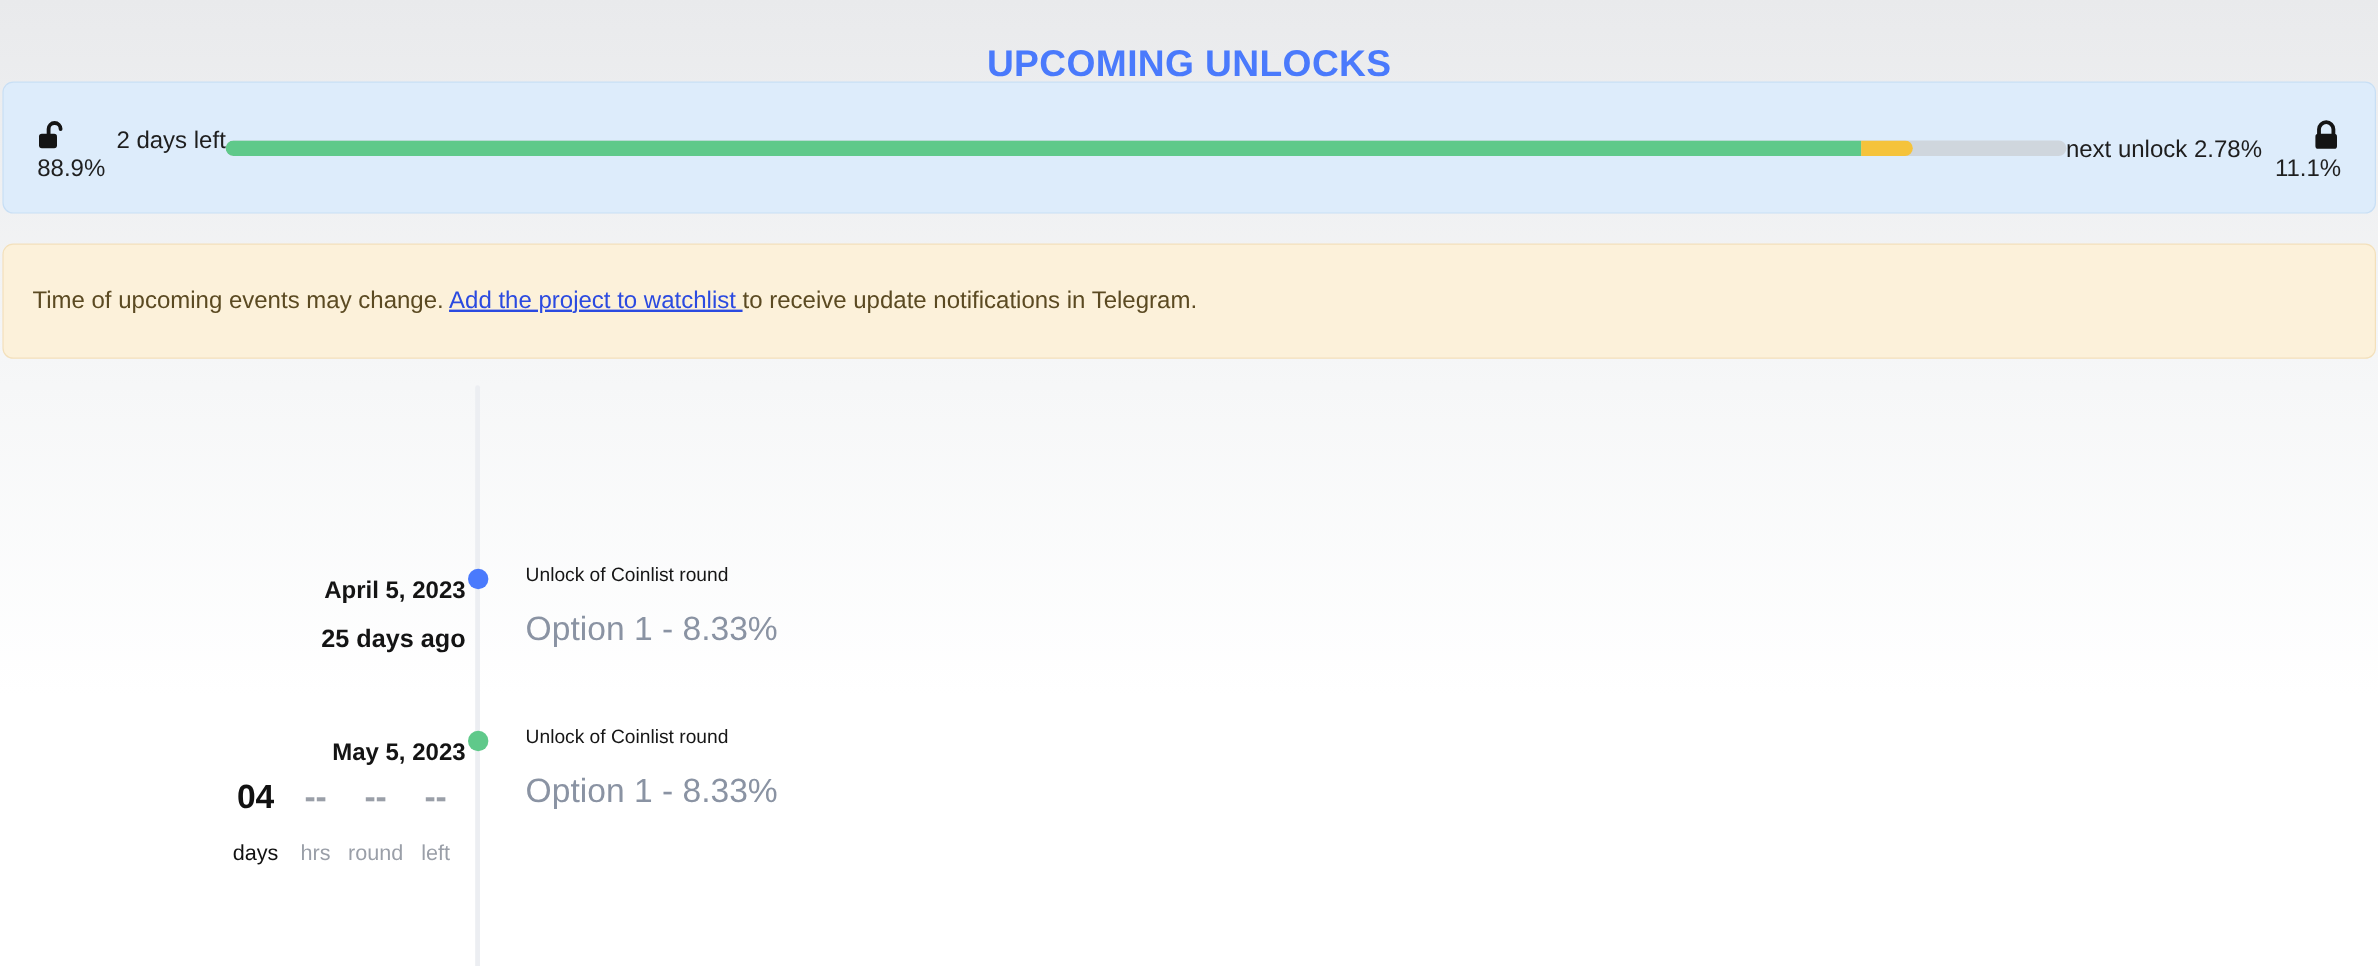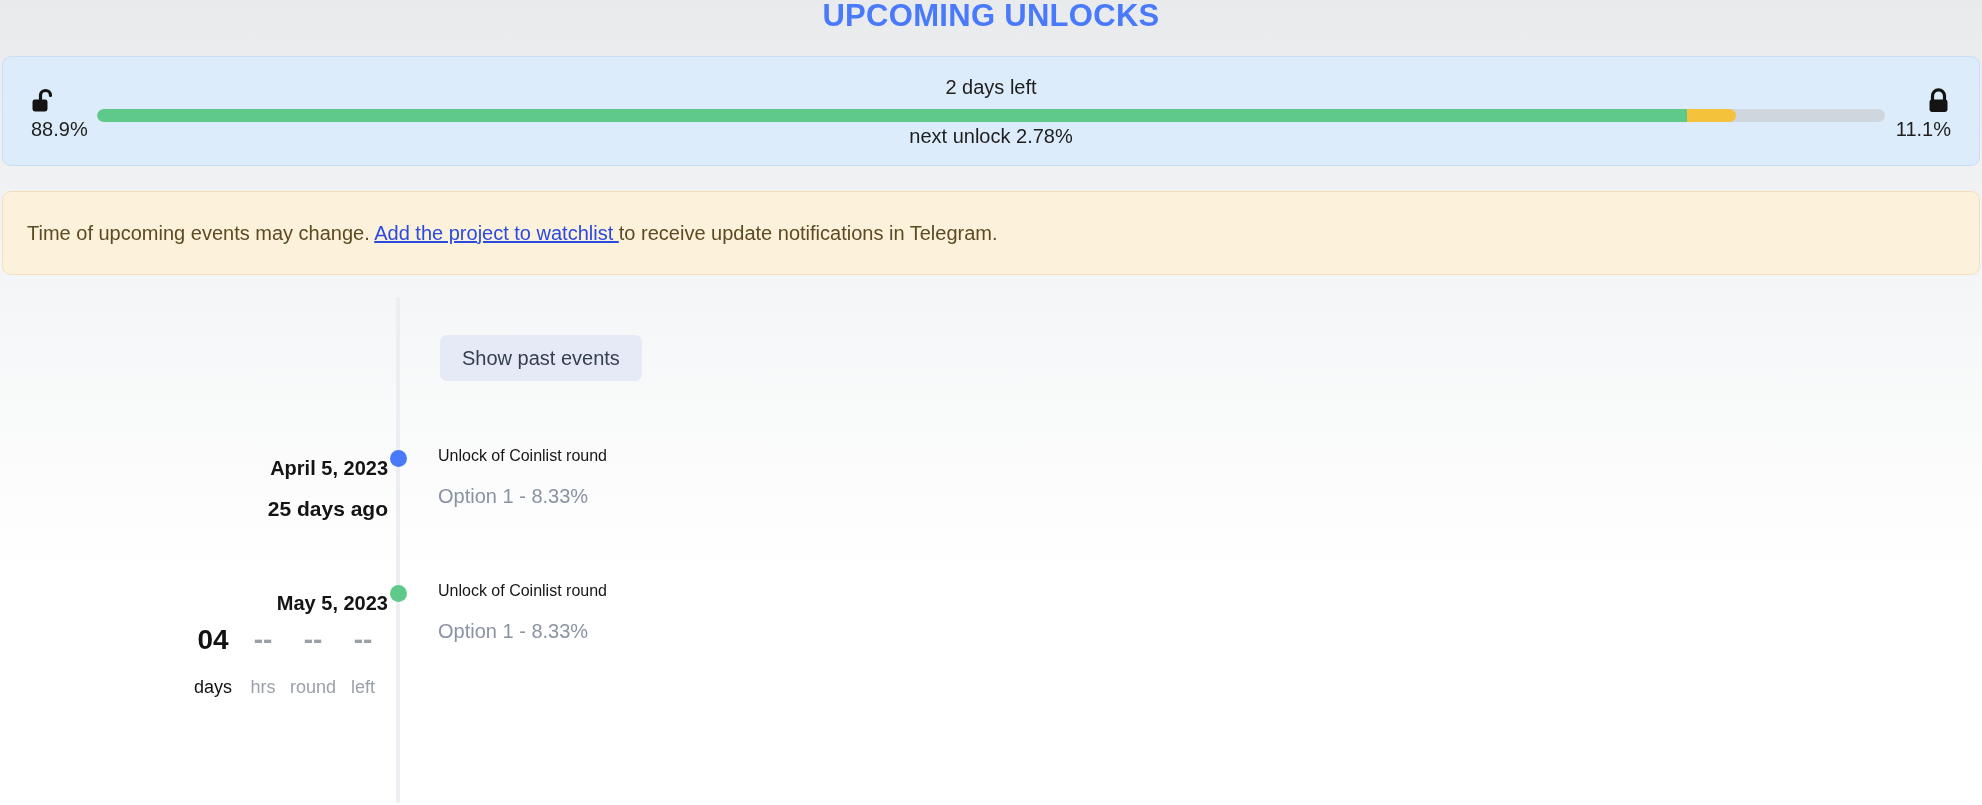--- a/index.html
+++ b/index.html
@@ -20,23 +20,23 @@
 
   .page {
     width: 1982px;
     height: 805px;
     position: relative;
     background: linear-gradient(to bottom, #e9eaec 0%, #f6f7f8 40%, #ffffff 72%, #ffffff 100%);
   }
 
   
   .title-wrap {
-    height: 56px;
-    display: flex;
-    align-items: flex-start;
+    height: 68px;
+    display: flex;
+    align-items: flex-end;
     justify-content: center;
   }
   .page-title {
     font-size: 31px;
     font-weight: 700;
     color: #4a7afc;
     letter-spacing: 0.3px;
     line-height: 1;
     text-transform: uppercase;
   }
@@ -74,21 +74,21 @@
     color: #1f1f1f;
     margin-top: 3px;
     line-height: 1;
     white-space: nowrap;
   }
 
   .bar-center {
     flex: 1 1 auto;
     position: relative;
     display: flex;
-    flex-direction: column;
+    flex-direction: row;
     align-items: center;
     justify-content: center;
     padding: 0 4px;
   }
 
   .bar-top-label,
   .bar-bottom-label {
     font-size: 20px;
     color: #1e1e1e;
     line-height: 1;
@@ -116,21 +116,21 @@
     background: #f5c33b;
     border-radius: 0 7px 7px 0;
   }
 
   
   .notice {
     margin: 25px 2px 0 2px;
     background: #fcf1da;
     border: 1px solid #f3e0bb;
     border-radius: 9px;
-    height: 84px;
+    height: 96px;
     display: flex;
     align-items: center;
     padding: 0 24px;
   }
   .notice-text {
     font-size: 20px;
     color: #5b4a22;
     line-height: 1.3;
   }
   .notice-link {
@@ -241,21 +241,21 @@
     position: absolute;
     left: 438px;
   }
   .event-title {
     font-size: 16px;
     color: #161616;
     line-height: 1;
     white-space: nowrap;
   }
   .event-sub {
-    font-size: 20px;
+    font-size: 28px;
     color: #8a93a3;
     line-height: 1;
     margin-top: 22px;
     white-space: nowrap;
   }
 </style>
 </head>
 <body>
 
 <div class="page">
@@ -301,23 +301,20 @@
   <div class="notice">
     <div class="notice-text">
       <span>Time of upcoming events may change. </span><a class="notice-link" href="#">Add the project to watchlist </a><span>to receive update notifications in Telegram.</span>
     </div>
   </div>
 
   <div class="timeline">
 
     <div class="timeline-axis"></div>
 
-    <div class="past-events-row">
-      <button class="btn-show-past">Show past events</button>
-    </div>
 
     <div class="event" style="top:175px;">
       <div class="event-left">
         <div class="event-date">April 5, 2023</div>
         <div class="event-rel">25 days ago</div>
       </div>
       <div class="event-dot" style="background:#4a7afc;"></div>
       <div class="event-right" style="top:-10px;">
         <div class="event-title">Unlock of Coinlist round</div>
         <div class="event-sub">Option 1 - 8.33%</div>

